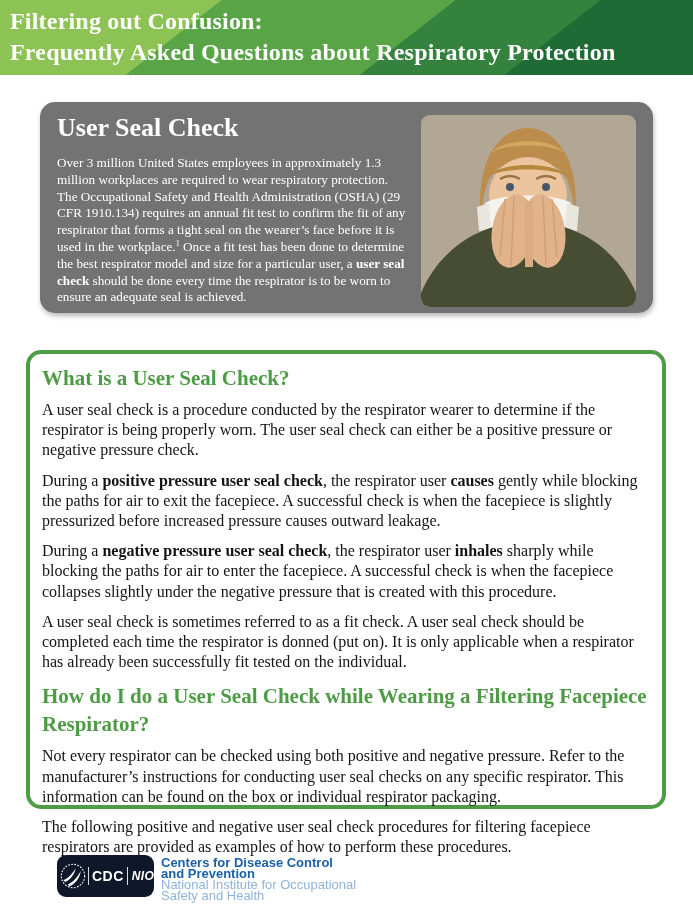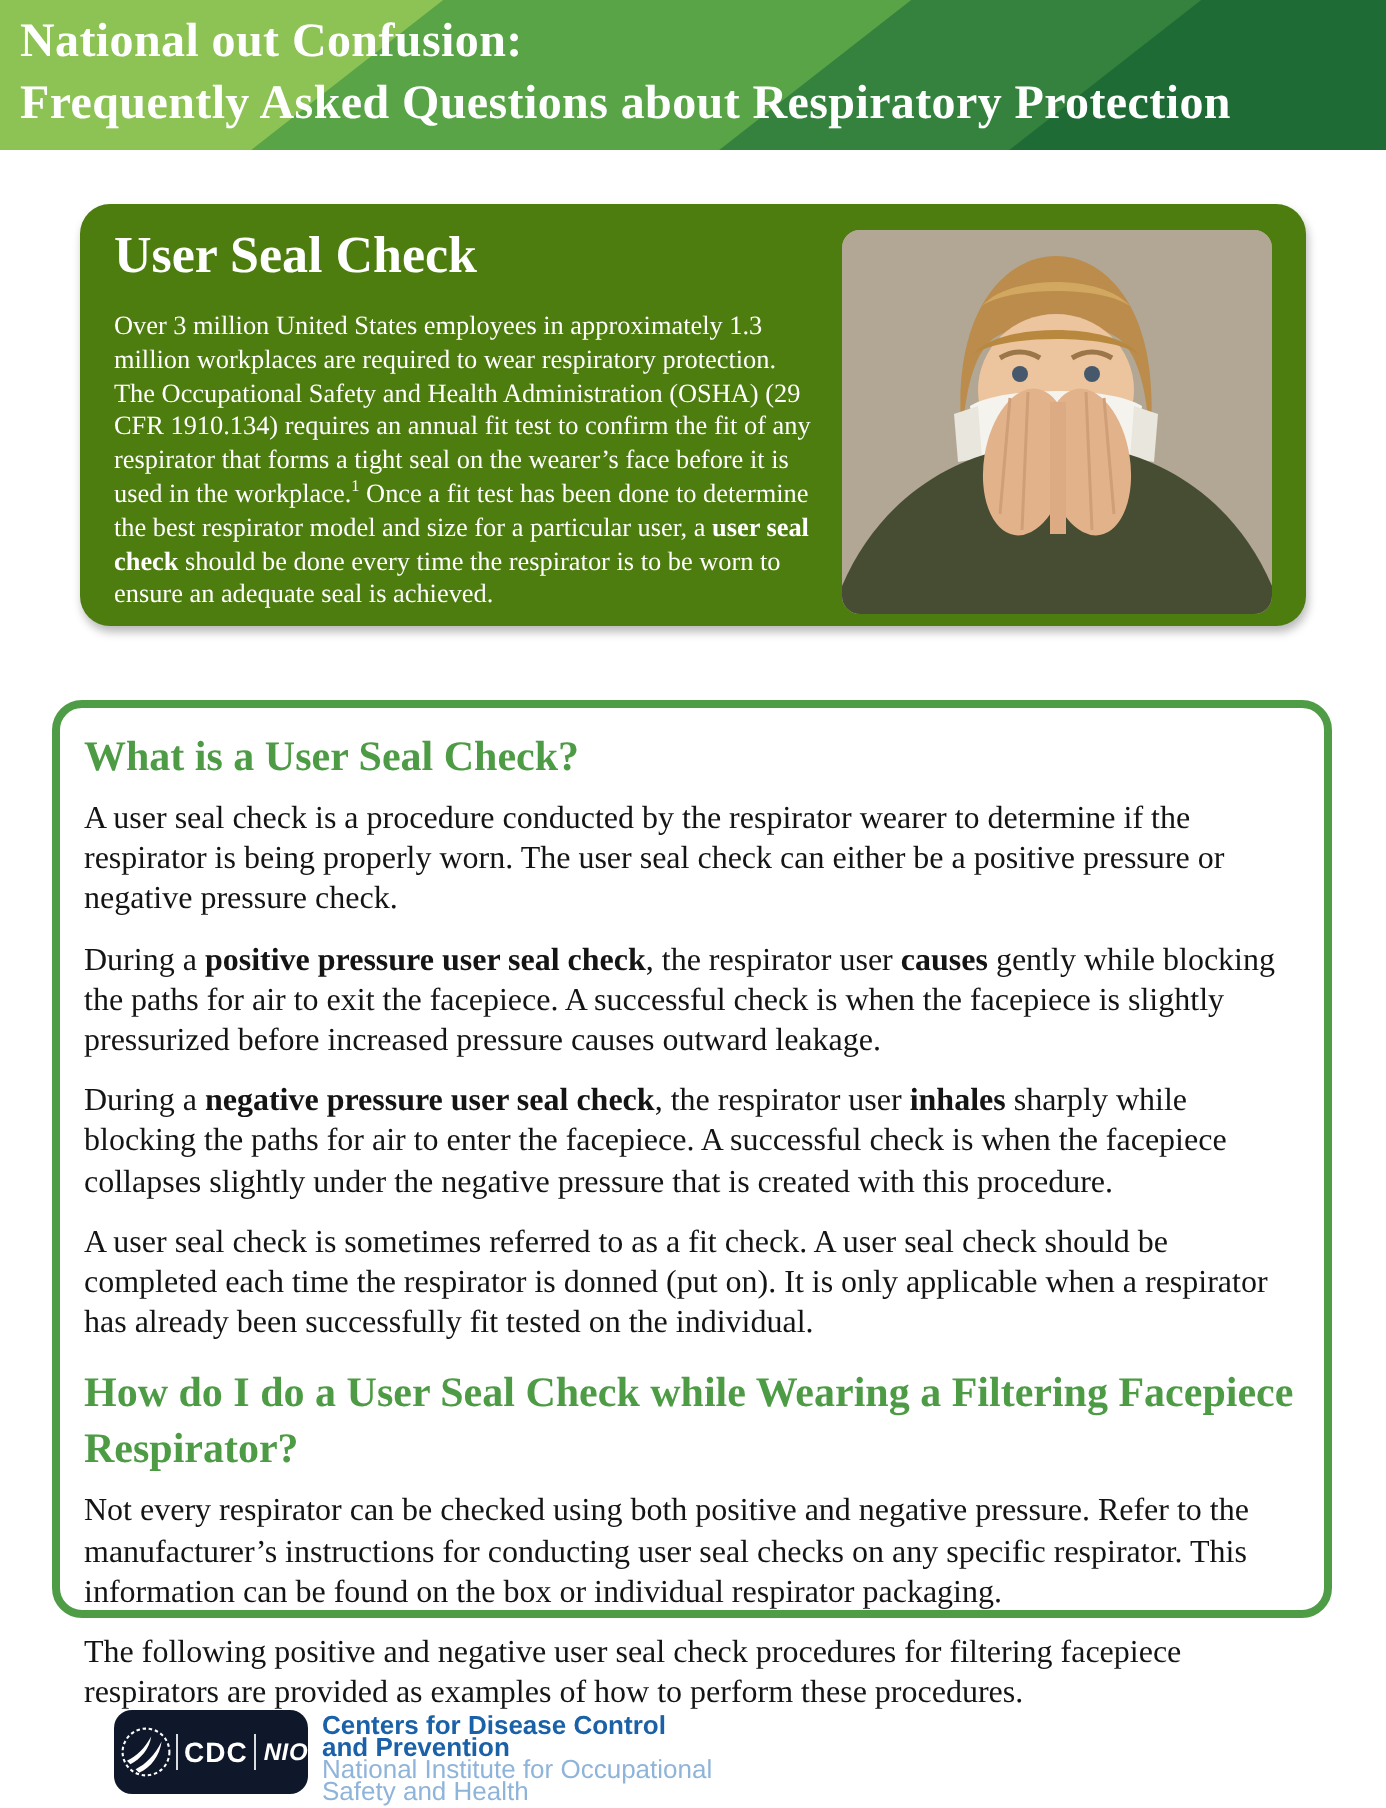--- a/index.html
+++ b/index.html
@@ -16,21 +16,21 @@
   .banner .stripe { position:absolute; top:-5px; height:95px; width:980px;
     transform:skewX(-52deg); transform-origin:top left; }
   .stripe-2 { left:228px; background:#58a447; }
   .stripe-3 { left:462px; background:#35823f; }
   .stripe-4 { left:607px; background:#1f6b35; }
   .banner-title { position:absolute; left:10px; top:6px; color:#ffffff;
     font-weight:bold; font-size:24px; line-height:31px; letter-spacing:.2px; }
 
   
   .intro-card { position:absolute; left:40px; top:102px; width:613px; height:211px;
-    background:#4d7c0f; border-radius:15px; color:#ffffff;
+    background:#737373; border-radius:15px; color:#ffffff;
     box-shadow:1px 3px 5px rgba(0,0,0,.28); }
   .intro-title { position:absolute; left:17px; top:11px; font-size:26px; font-weight:bold; }
   .intro-body { position:absolute; left:17px; top:53px; width:352px;
     font-size:13.2px; line-height:16.8px; }
   .intro-body sup { font-size:.62em; vertical-align:super; line-height:0; }
   .intro-photo { position:absolute; left:381px; top:13px; width:215px; height:192px;
     border-radius:9px; overflow:hidden; background:#b4aa97; }
   .intro-photo svg { display:block; }
 
   
@@ -61,21 +61,21 @@
 </head>
 <body>
 
 <div class="page">
 
   <header class="banner">
     <div class="stripe stripe-2"></div>
     <div class="stripe stripe-3"></div>
     <div class="stripe stripe-4"></div>
     <div class="banner-title">
-      <div>National out Confusion:</div>
+      <div>Filtering out Confusion:</div>
       <div>Frequently Asked Questions about Respiratory Protection</div>
     </div>
   </header>
 
   <section class="intro-card">
     <h2 class="intro-title">User Seal Check</h2>
     <p class="intro-body"><span>Over 3 million United States employees in approximately 1.3 million workplaces are required to wear respiratory protection. The Occupational Safety and Health Administration (OSHA) (29 CFR 1910.134) requires an annual fit test to confirm the fit of any respirator that forms a tight seal on the wearer’s face before it is used in the workplace.</span><sup>1</sup><span> Once a fit test has been done to determine the best respirator model and size for a particular user, a </span><b>user seal check</b><span> should be done every time the respirator is to be worn to ensure an adequate seal is achieved.</span></p>
     <figure class="intro-photo">
       <svg width="215" height="192" viewBox="0 0 215 192">
         <rect x="0" y="0" width="215" height="192" fill="#b4aa97"></rect>

